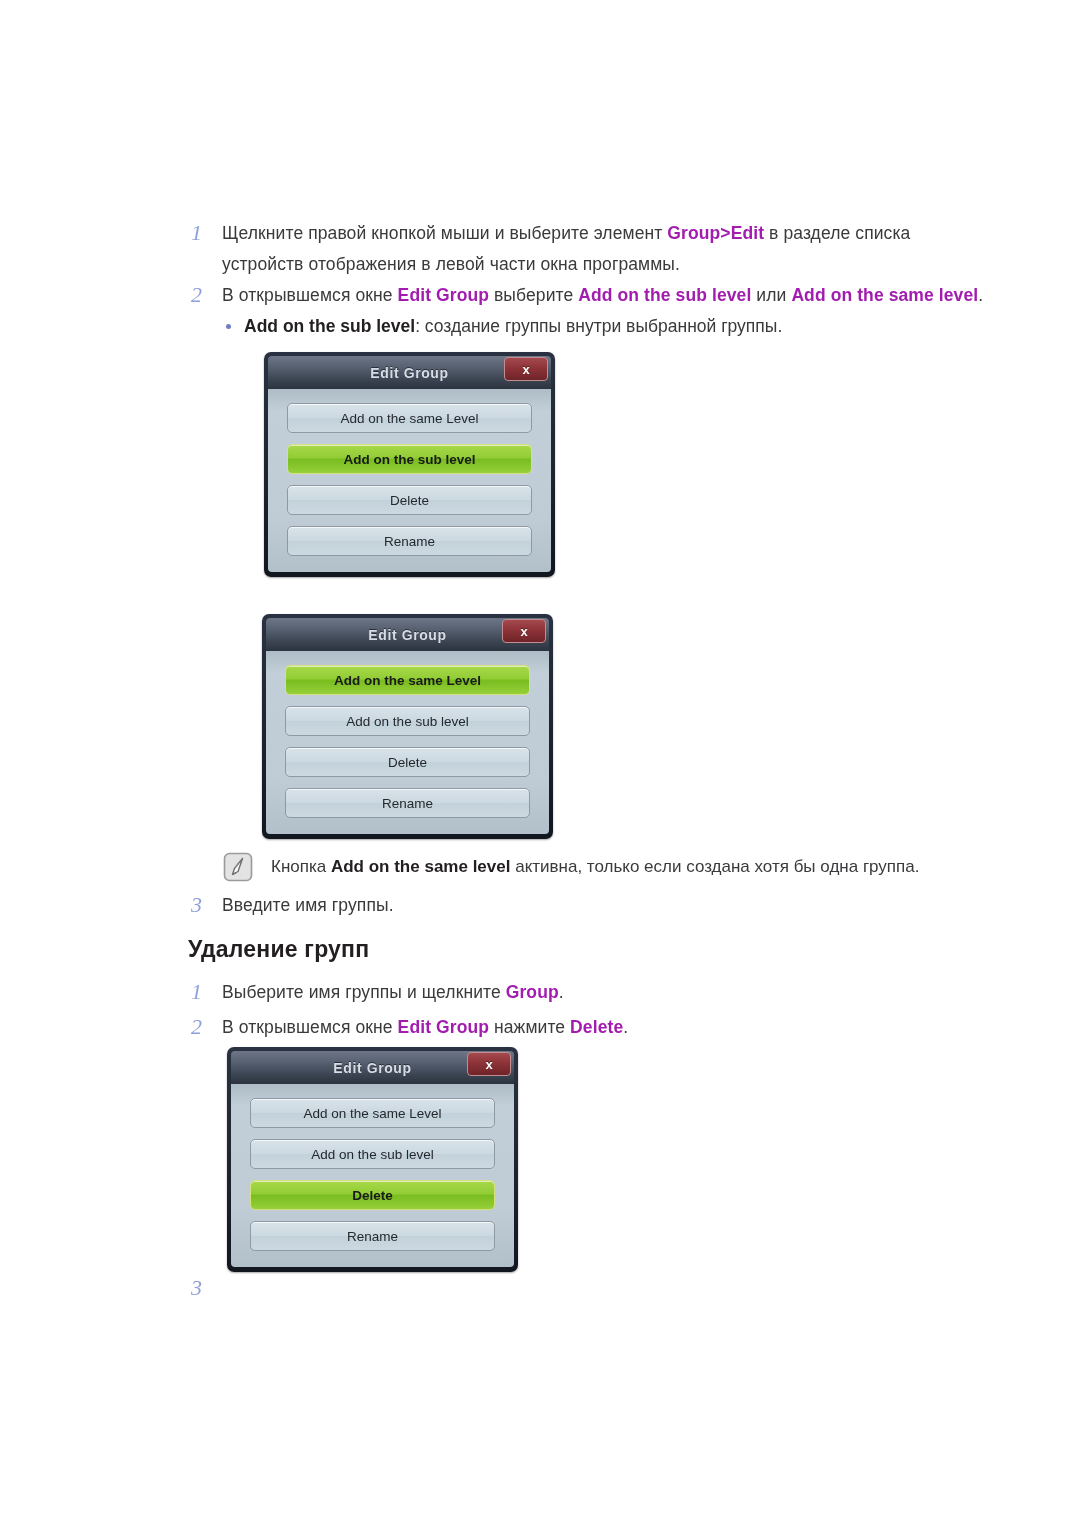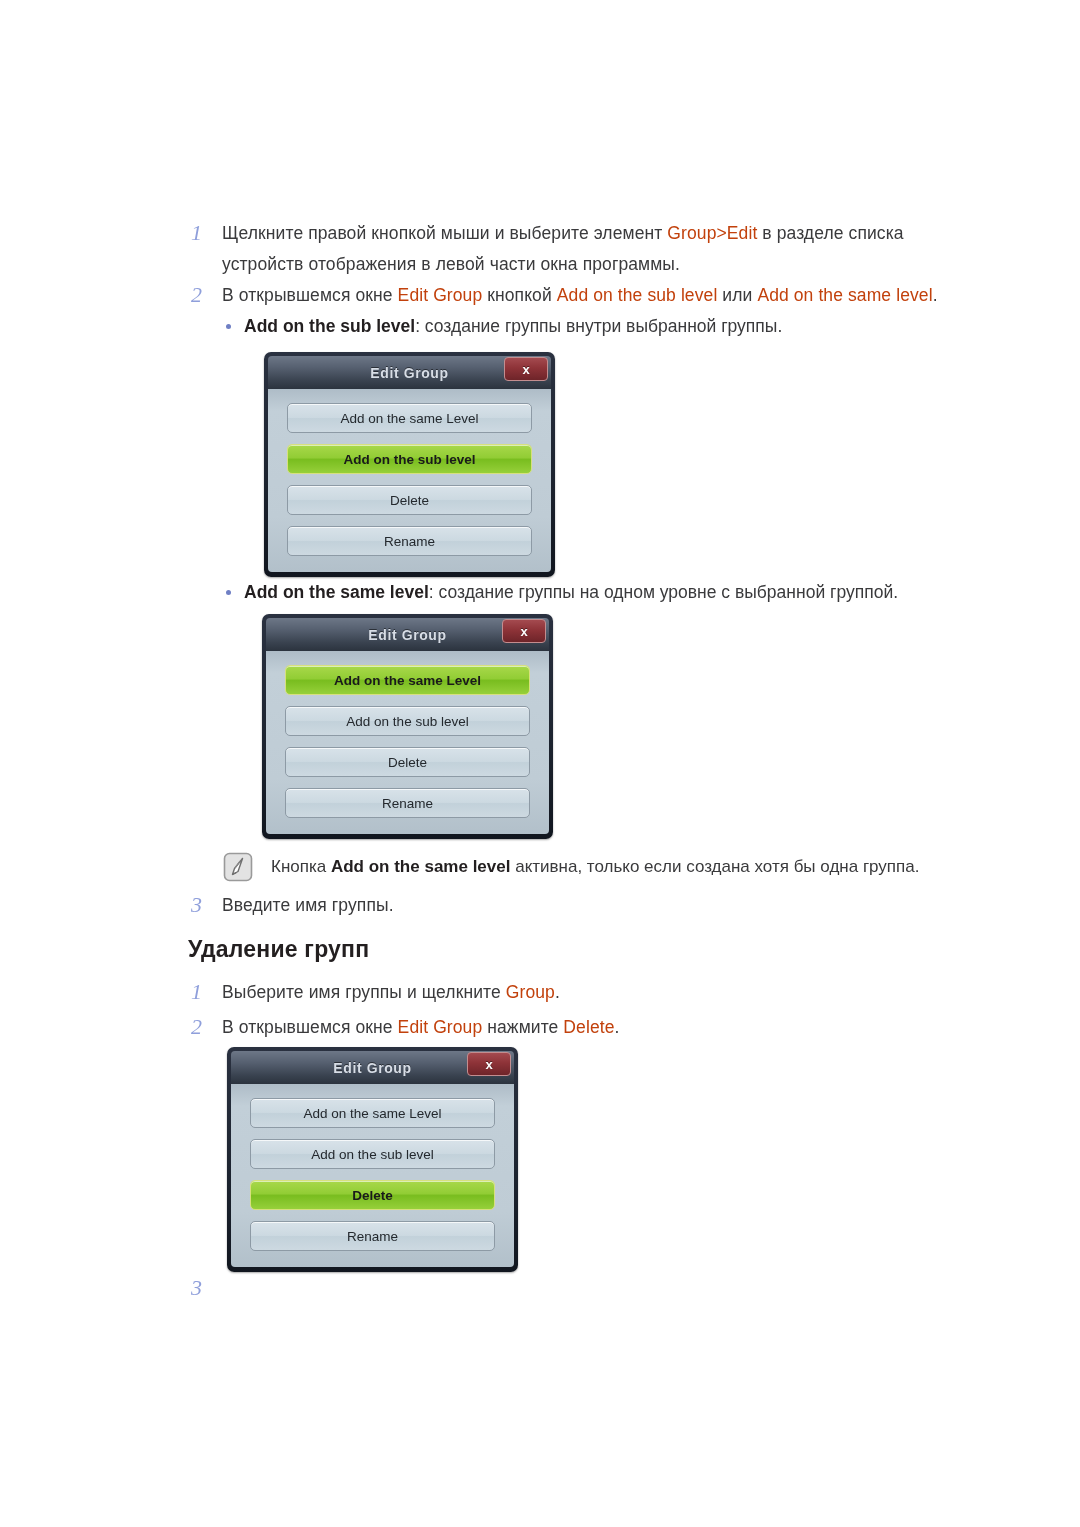--- a/index.html
+++ b/index.html
@@ -42,21 +42,21 @@
     padding-left: 3px;
     box-sizing: border-box;
   }
   .step-text {
     font-size: 17.5px;
     line-height: 30.5px;
     color: #3a3a3c;
     letter-spacing: 0.1px;
     max-width: 760px;
   }
-  .step-text b { font-weight: normal; color: #c2410c; }
+  .step-text b { font-weight: bold; color: #a21caf; }
 
   
   .bullet {
     position: absolute;
     display: flex;
     align-items: center;
   }
   .bullet-dot {
     flex: 0 0 22px;
     position: relative;
@@ -187,21 +187,21 @@
 
 <div class="page">
 
   <div class="step" style="left:188px; top:218px; width:760px;">
     <div class="step-num">1</div>
     <div class="step-text"><span>Щелкните правой кнопкой мыши и выберите элемент </span><b>Group&gt;Edit</b><span> в разделе списка устройств отображения в левой части окна программы.</span></div>
   </div>
 
   <div class="step" style="left:188px; top:280px; width:830px;">
     <div class="step-num">2</div>
-    <div class="step-text" style="max-width:810px;"><span>В открывшемся окне </span><b>Edit Group</b><span> кнопкой </span><b>Add on the sub level</b><span> или </span><b>Add on the same level</b><span>.</span></div>
+    <div class="step-text" style="max-width:810px;"><span>В открывшемся окне </span><b>Edit Group</b><span> выберите </span><b>Add on the sub level</b><span> или </span><b>Add on the same level</b><span>.</span></div>
   </div>
 
   <div class="bullet" style="left:222px; top:312px; width:740px;">
     <div class="bullet-dot"></div>
     <div class="bullet-text"><b>Add on the sub level</b><span>: создание группы внутри выбранной группы.</span></div>
   </div>
 
   <div class="dialog" style="left:264px; top:352px; width:291px;">
     <div class="dlg-titlebar">
       <div class="dlg-title">Edit Group</div>
@@ -210,24 +210,20 @@
         </div>
     </div>
     <div class="dlg-body">
       <div class="dlg-btn">Add on the same Level</div>
       <div class="dlg-btn active">Add on the sub level</div>
       <div class="dlg-btn">Delete</div>
       <div class="dlg-btn">Rename</div>
     </div>
   </div>
 
-  <div class="bullet" style="left:222px; top:578px; width:740px;">
-    <div class="bullet-dot"></div>
-    <div class="bullet-text"><b>Add on the same level</b><span>: создание группы на одном уровне с выбранной группой.</span></div>
-  </div>
 
   <div class="dialog" style="left:262px; top:614px; width:291px;">
     <div class="dlg-titlebar">
       <div class="dlg-title">Edit Group</div>
       <div class="dlg-close">
           <span>x</span>
         </div>
     </div>
     <div class="dlg-body">
       <div class="dlg-btn active">Add on the same Level</div>

